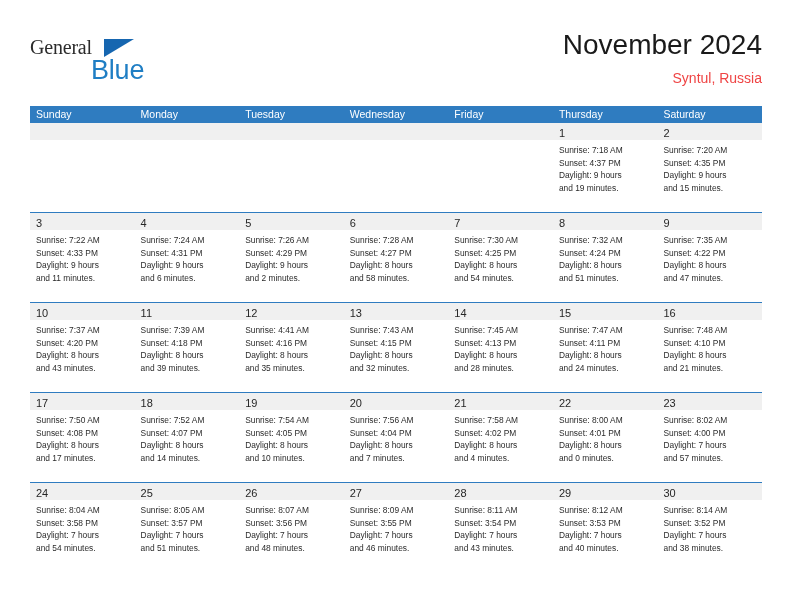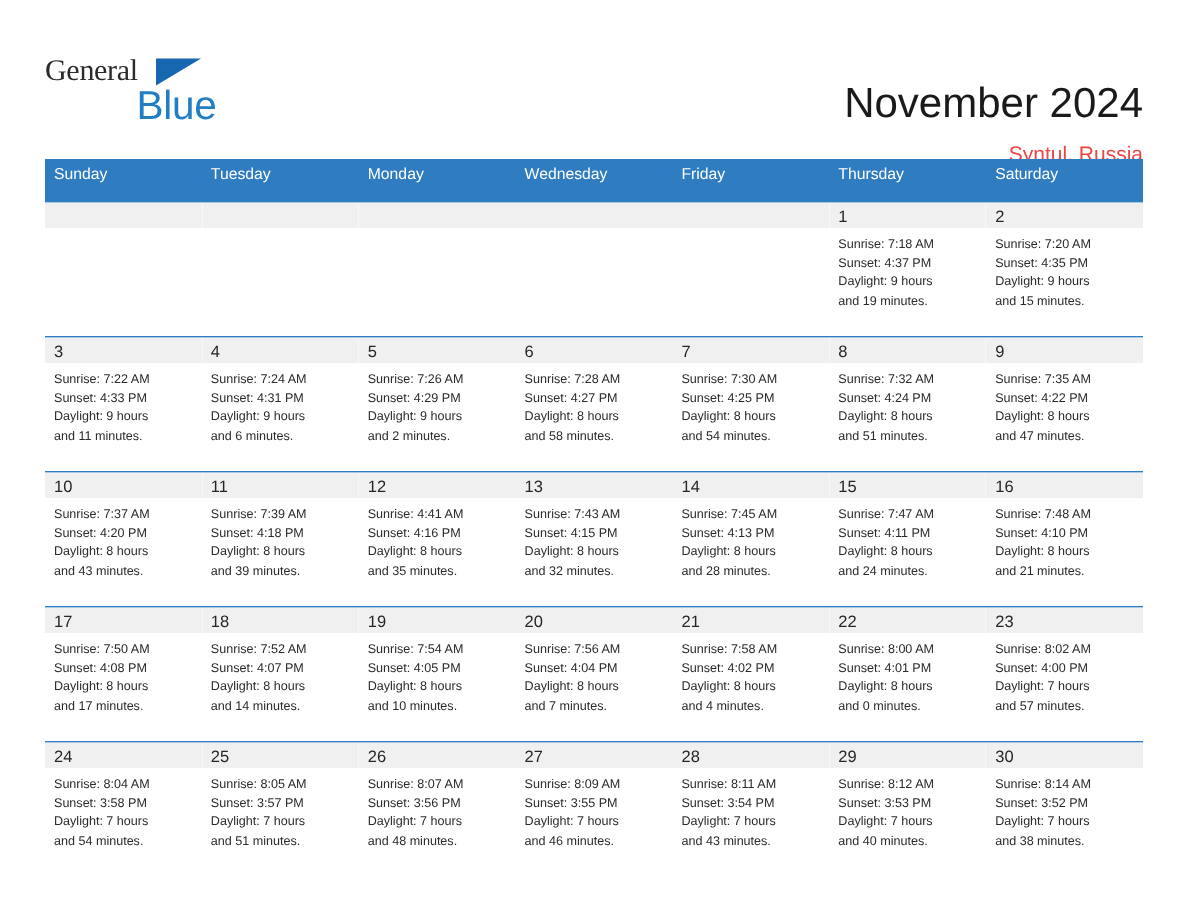--- a/index.html
+++ b/index.html
@@ -69,41 +69,41 @@
     right: 0;
     top: 0;
     text-align: right;
   }
   .month-title {
     font-size: 28px;
     font-weight: normal;
     color: #1a1a1a;
     line-height: 34px;
     white-space: nowrap;
-    margin-top: 24px;
   }
   .location {
     font-size: 14px;
     color: #ef4444;
     line-height: 20px;
     margin-top: 6px;
     white-space: nowrap;
   }
 
   
   .calendar {
     position: absolute;
     left: 30px;
     top: 106px;
     width: 732px;
   }
   .weekday-row {
     display: flex;
     background: #2f7cc0;
-    height: 28px;
+    height: 16px;
+    align-items: center;
   }
   .weekday-cell {
     flex: 1 1 0;
     color: #ffffff;
     font-size: 10.5px;
     line-height: 20px;
     padding-left: 6px;
     box-sizing: border-box;
     white-space: nowrap;
   }
@@ -159,22 +159,22 @@
     <div class="title-block">
       <div class="month-title">November 2024</div>
       <div class="location">Syntul, Russia</div>
     </div>
 
   </div>
 
   <div class="calendar">
     <div class="weekday-row">
       <div class="weekday-cell">Sunday</div>
+      <div class="weekday-cell">Monday</div>
       <div class="weekday-cell">Tuesday</div>
-      <div class="weekday-cell">Monday</div>
       <div class="weekday-cell">Wednesday</div>
       <div class="weekday-cell">Friday</div>
       <div class="weekday-cell">Thursday</div>
       <div class="weekday-cell">Saturday</div>
     </div>
 
     <div class="week-row first">
       <div class="day-cell">
         <div class="day-number-band"><span class="day-number"></span></div>
         <div class="day-info">

